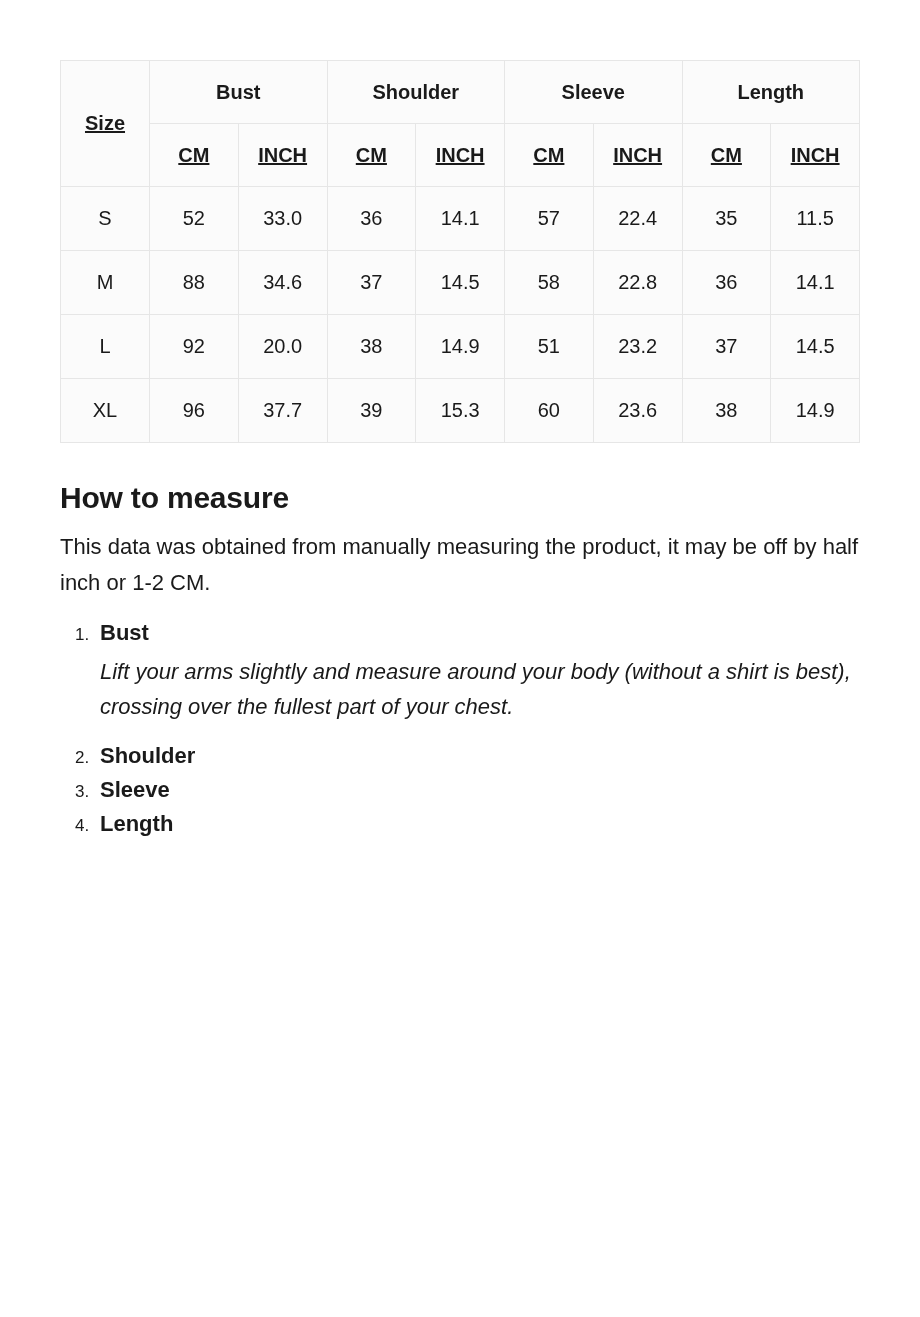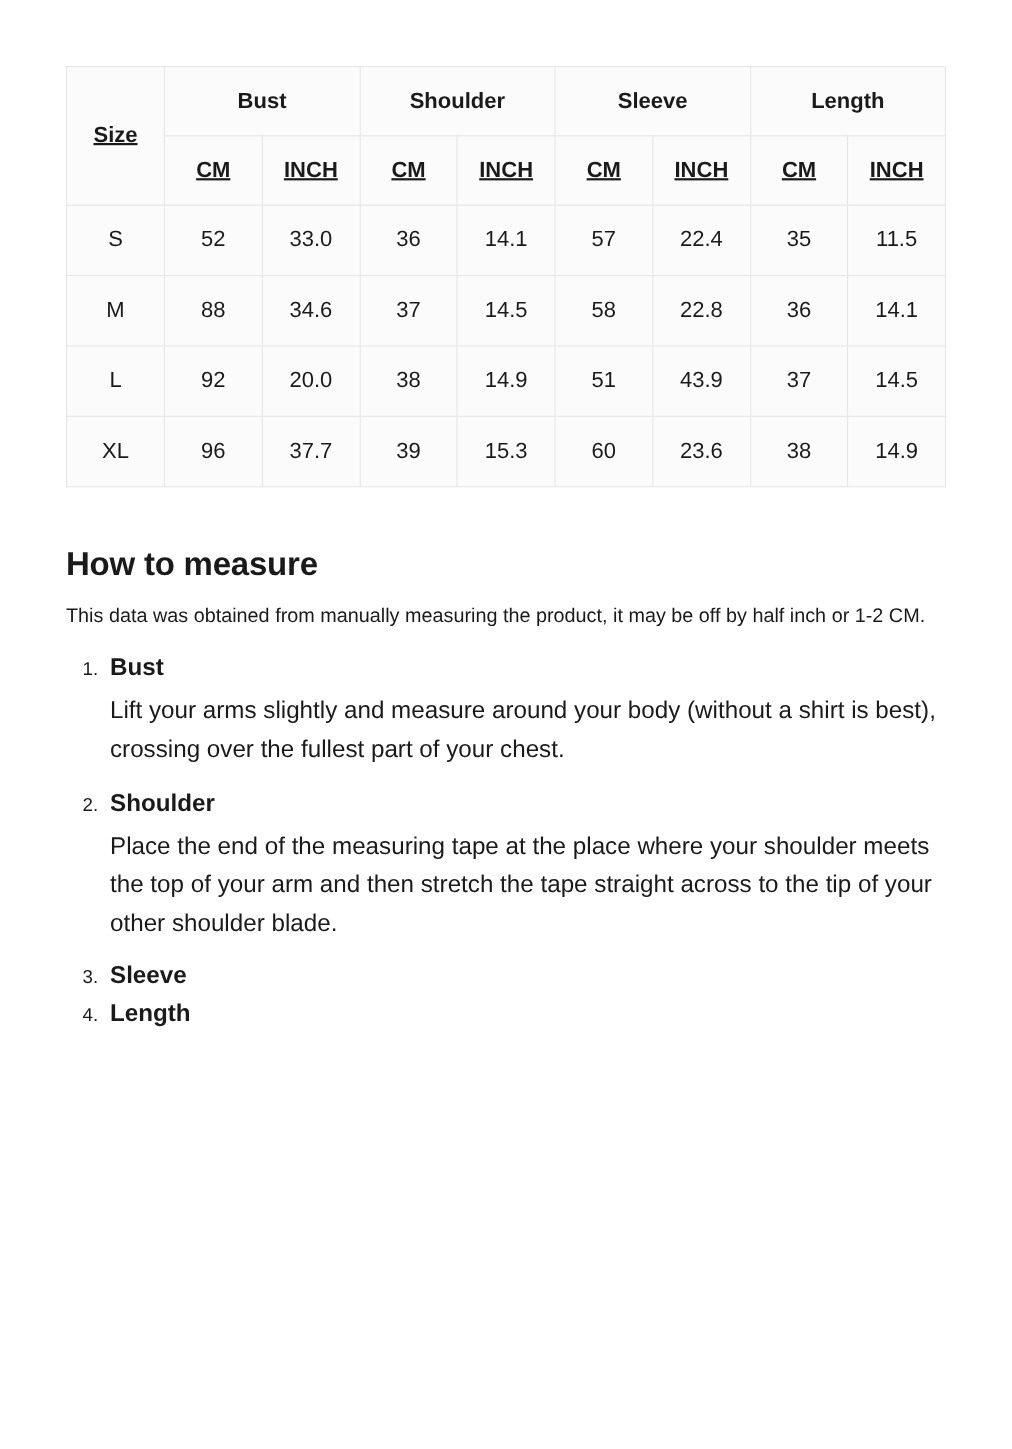--- a/index.html
+++ b/index.html
@@ -65,25 +65,25 @@
   .col-cm { width: 76px; }
   .col-inch { width: 102px; }
   table.size-table tbody td {
     height: 63px;
   }
 
   
   h2.section-title {
     font-size: 30px;
     font-weight: bold;
-    margin: 54px 0 14px 0;
+    margin: 38px 0 14px 0;
     letter-spacing: -0.2px;
   }
   p.intro {
-    font-size: 18px;
+    font-size: 22px;
     line-height: 1.62;
     margin: 0 0 20px 0;
     max-width: 800px;
   }
   ol.measure-list {
     margin: 16px 0 0 0;
     padding-left: 34px;
     font-size: 22px;
   }
   ol.measure-list > li {
@@ -99,20 +99,21 @@
     font-weight: bold;
     display: block;
     margin-bottom: 8px;
   }
   .item-body {
     font-size: 22px;
     line-height: 1.6;
     display: block;
     margin-bottom: 18px;
     max-width: 770px;
+    font-style: italic;
   }
 </style>
 </head>
 <body>
 
 <div class="page">
 
   <div class="size-table-wrap">
     <table class="size-table">
       <thead>
@@ -157,21 +158,21 @@
           <td>36</td>
           <td>14.1</td>
         </tr>
         <tr>
           <td>L</td>
           <td>92</td>
           <td>20.0</td>
           <td>38</td>
           <td>14.9</td>
           <td>51</td>
-          <td>43.9</td>
+          <td>23.2</td>
           <td>37</td>
           <td>14.5</td>
         </tr>
         <tr>
           <td>XL</td>
           <td>96</td>
           <td>37.7</td>
           <td>39</td>
           <td>15.3</td>
           <td>60</td>
@@ -187,21 +188,20 @@
 
   <p class="intro">This data was obtained from manually measuring the product, it may be off by half inch or 1-2 CM.</p>
 
   <ol class="measure-list">
     <li>
       <span class="item-title">Bust</span>
       <span class="item-body">Lift your arms slightly and measure around your body (without a shirt is best), crossing over the fullest part of your chest.</span>
     </li>
     <li>
       <span class="item-title">Shoulder</span>
-      <span class="item-body">Place the end of the measuring tape at the place where your shoulder meets the top of your arm and then stretch the tape straight across to the tip of your other shoulder blade.</span>
     </li>
     <li>
       <span class="item-title">Sleeve</span>
     </li>
     <li>
       <span class="item-title">Length</span>
     </li>
   </ol>
 
 </div>

